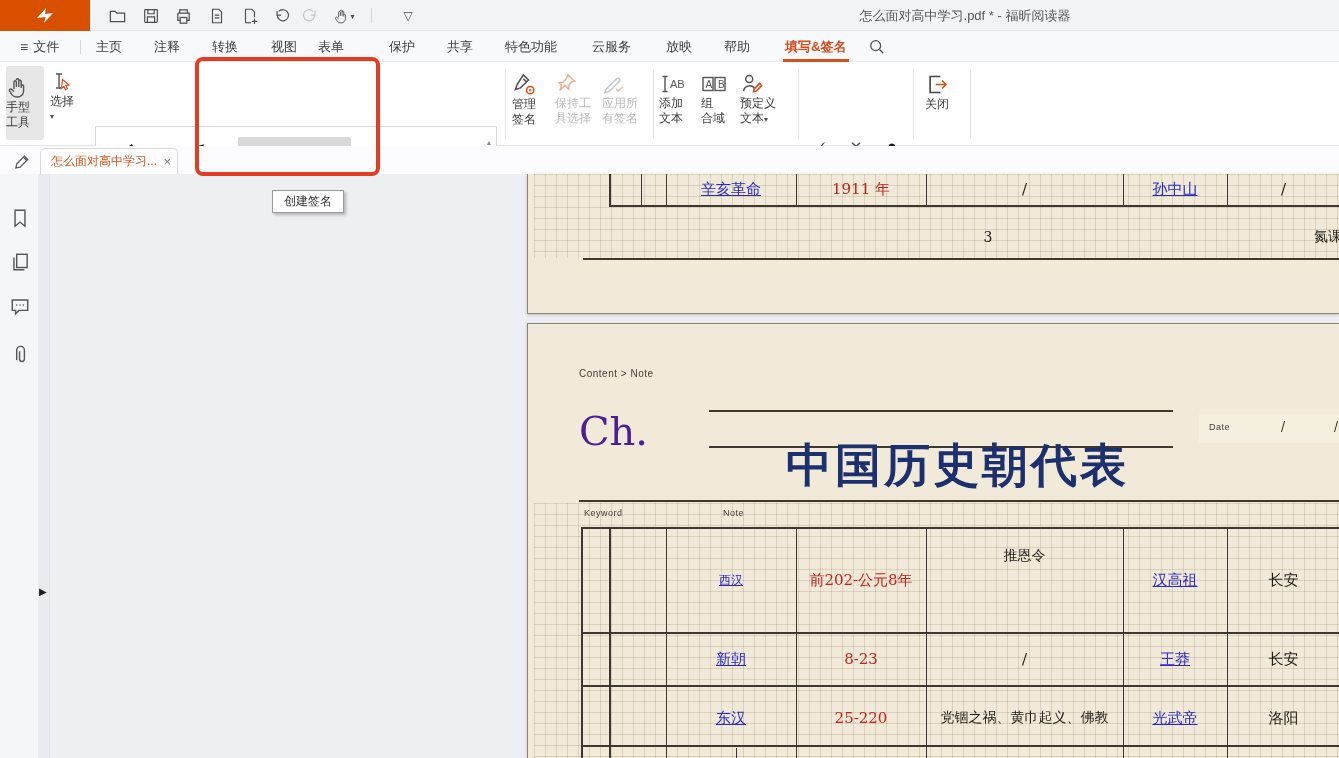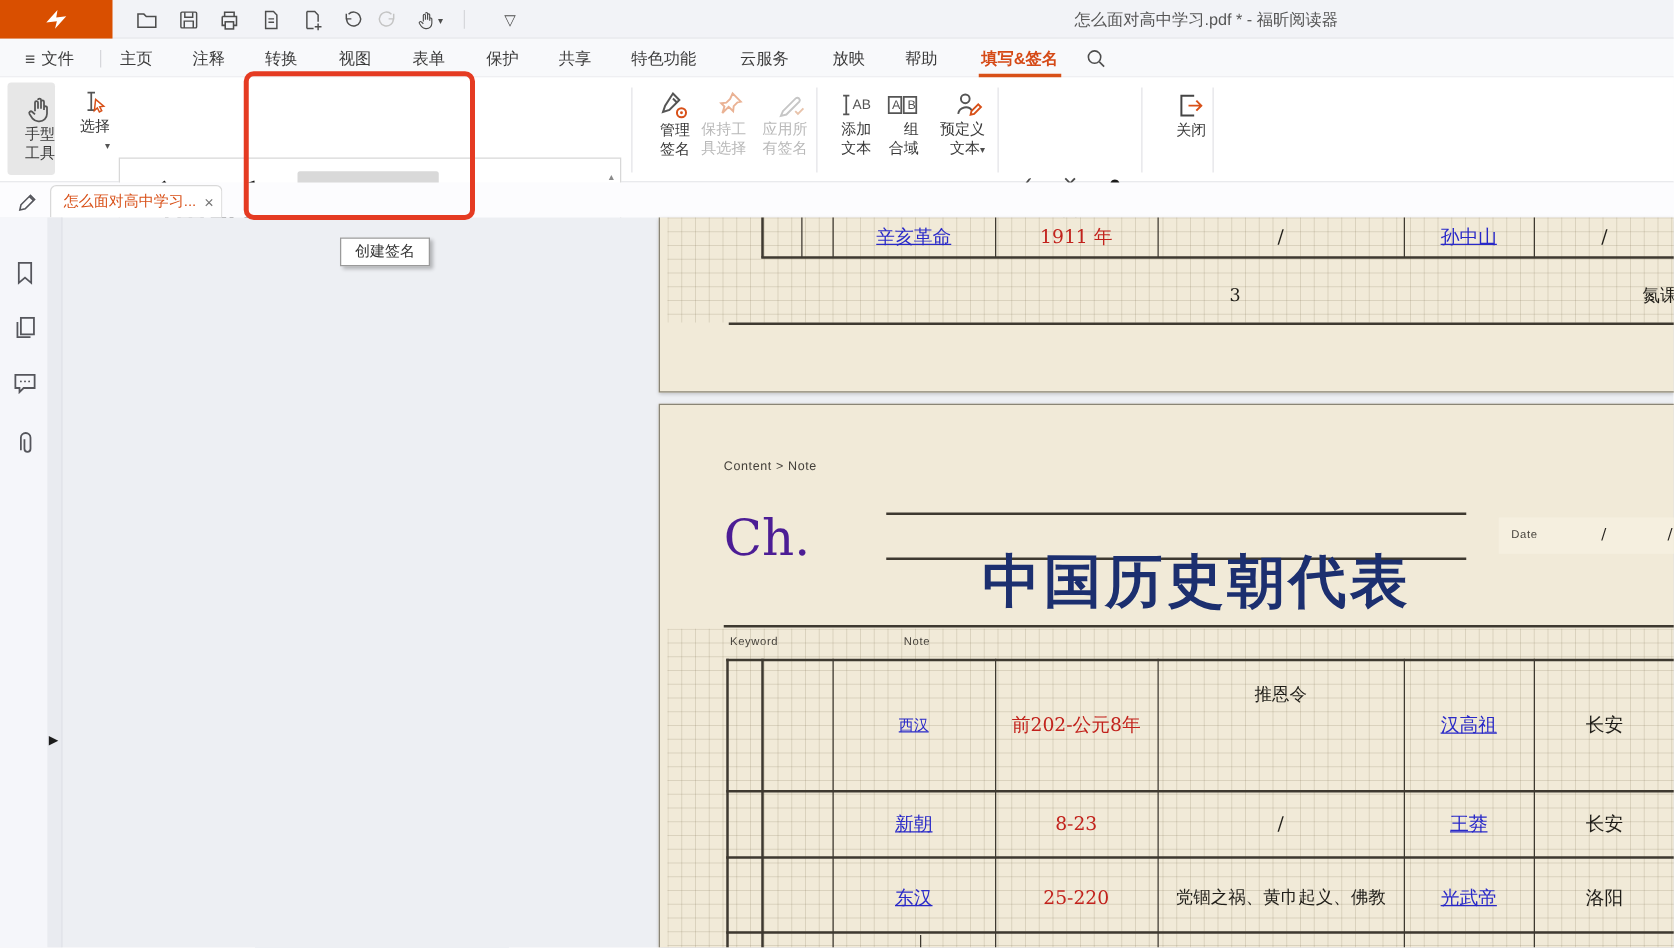--- a/index.html
+++ b/index.html
@@ -23,21 +23,21 @@
   #menubar { left:0; top:31px; width:1339px; height:31px; background:#f8f9fb;
     border-bottom:1px solid #ebecef; }
   .menu-tab { top:0; height:31px; display:flex; align-items:center; font-size:13px;
     color:#3c3c3c; cursor:default; }
   .menu-tab.active { color:#d54a17; font-weight:bold; }
   .menu-underline { top:28px; height:3px; background:#d85018; }
 
   
   #ribbon { left:0; top:62px; width:1339px; height:84px; background:#ffffff;
     border-bottom:1px solid #e2e3e7; }
-  .rbtn { display:flex; flex-direction:column; align-items:flex-end; font-size:12px;
+  .rbtn { display:flex; flex-direction:column; align-items:flex-start; font-size:12px;
     color:#3a3a3a; line-height:15px; cursor:default; }
   .rbtn svg { stroke:#555; fill:none; stroke-width:1.4; }
   .rbtn.disabled { color:#b9b9b9; }
   .rbtn.disabled svg { stroke:#c6c6c6; }
   .vsep { width:1px; background:#e3e4e8; }
   #hand-tool { background:#e7e7e7; border-radius:3px; }
   #gallery { left:95px; top:64px; width:402px; height:78px; background:#fff;
     border:1px solid #d8d8d8; }
   #sig-preview { left:10px; top:4px; width:120px; height:68px; display:flex;
     align-items:center; justify-content:center;
@@ -158,21 +158,21 @@
   <div class="abs" id="menubar">
     <div class="abs menu-tab" style="left:20px">
       <span class="glyph" style="font-size:14px; margin-right:5px">≡</span>
       <span>文件</span>
     </div>
     <div class="abs" style="left:80px; top:9px; width:1px; height:14px; background:#d6d7db"></div>
     <div class="abs menu-tab" style="left:96px">主页</div>
     <div class="abs menu-tab" style="left:154px">注释</div>
     <div class="abs menu-tab" style="left:212px">转换</div>
     <div class="abs menu-tab" style="left:271px">视图</div>
-    <div class="abs menu-tab" style="left:330px">表单</div>
+    <div class="abs menu-tab" style="left:318px">表单</div>
     <div class="abs menu-tab" style="left:389px">保护</div>
     <div class="abs menu-tab" style="left:447px">共享</div>
     <div class="abs menu-tab" style="left:505px">特色功能</div>
     <div class="abs menu-tab" style="left:592px">云服务</div>
     <div class="abs menu-tab" style="left:666px">放映</div>
     <div class="abs menu-tab" style="left:724px">帮助</div>
     <div class="abs menu-tab active" style="left:785px">填写&amp;签名</div>
     <div class="abs menu-underline" style="left:783px; width:66px"></div>
     <div class="abs" style="left:868px; top:7px">
       <svg width="18" height="18" viewBox="0 0 20 20" style="stroke:#4d4d4d; fill:none; stroke-width:1.4">

